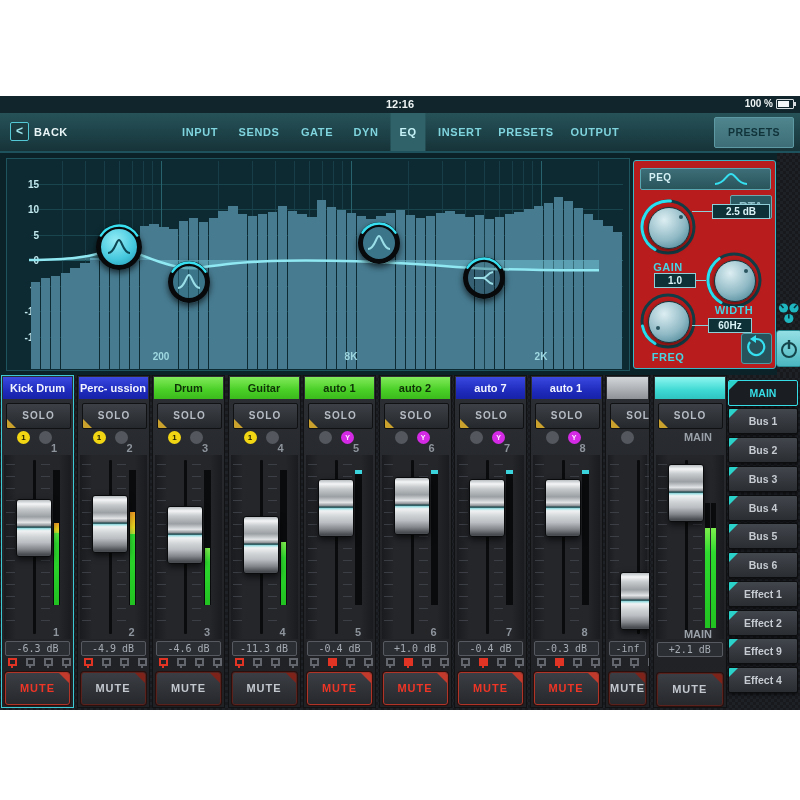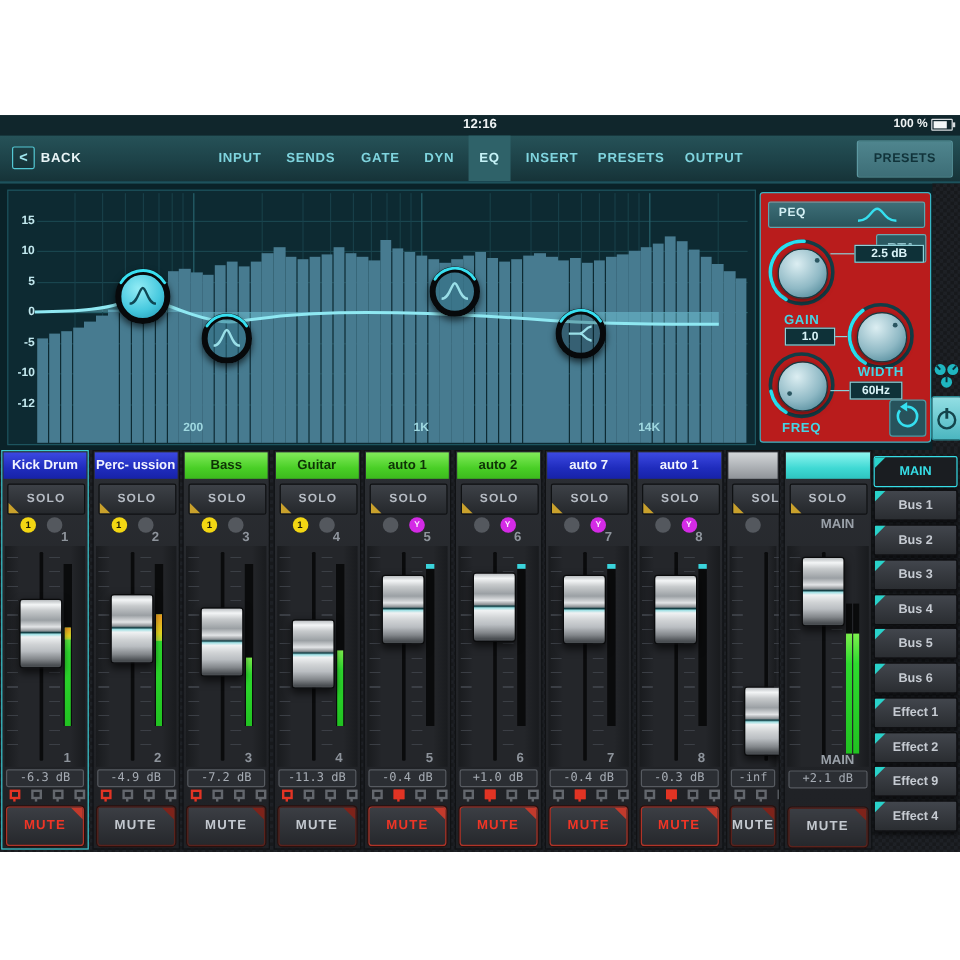--- a/index.html
+++ b/index.html
@@ -31,21 +31,21 @@
   
   #eqsection{position:absolute;left:0;top:55px;width:800px;height:224px;background:#0a2228;
     border-top:2px solid #1e525c;box-sizing:border-box;}
   #graph{position:absolute;left:6px;top:5px;width:624px;height:213px;background:#0d2a32;
     border:1px solid #1d545e;box-sizing:border-box;overflow:hidden;}
   .hline{position:absolute;height:1px;background:#1c4a54;opacity:.85;}
   .hline.zero{background:#2a6a74;}
   .vline{position:absolute;width:1px;background:#1a434d;opacity:.8;}
   .vline.major{background:#27626d;opacity:1;}
   .bar{position:absolute;background:#477b90;}
-  .ylab{position:absolute;width:22px;text-align:right;color:#c2e8ee;font-size:10px;font-weight:bold;transform:translateY(-50%);}
+  .ylab{position:absolute;width:22px;text-align:right;color:#c2e8ee;font-size:10px;font-weight:bold;transform:translateY(-50%);margin-left:10px;}
   .xlab{position:absolute;color:#9fd8e0;font-size:10px;font-weight:bold;transform:translateX(-50%);}
   #curveSvg{position:absolute;left:0;top:0;}
   .node{position:absolute;border-radius:50%;border:5px solid #07090b;box-sizing:border-box;
     box-shadow:0 3px 6px rgba(0,0,0,.65);cursor:pointer;}
   .node.bellsel{background:radial-gradient(circle at 40% 32%,#93ecf5,#45c8de 58%,#1e93b0);}
   .node.bell{background:rgba(48,112,132,.5);}
   .node.cut{background:rgba(12,30,40,.28);}
   .node svg{position:absolute;}
 
   
@@ -269,22 +269,22 @@
         <div class="bar" style="left: 527.2px; width: 9.26667px; top: 46.94px; height: 163.06px;"></div>
         <div class="bar" style="left: 537.067px; width: 9.26667px; top: 43.88px; height: 166.12px;"></div>
         <div class="bar" style="left: 546.933px; width: 9.26667px; top: 37.76px; height: 172.24px;"></div>
         <div class="bar" style="left: 556.8px; width: 9.26667px; top: 41.84px; height: 168.16px;"></div>
         <div class="bar" style="left: 566.667px; width: 9.26667px; top: 48.98px; height: 161.02px;"></div>
         <div class="bar" style="left: 576.533px; width: 9.26667px; top: 55.1px; height: 154.9px;"></div>
         <div class="bar" style="left: 586.4px; width: 9.26667px; top: 61.22px; height: 148.78px;"></div>
         <div class="bar" style="left: 596.267px; width: 9.26667px; top: 67.34px; height: 142.66px;"></div>
         <div class="bar" style="left: 606.133px; width: 9.26667px; top: 73.46px; height: 136.54px;"></div>
         <div class="xlab" style="left: 154px; top: 192px;">200</div>
-        <div class="xlab" style="left: 344px; top: 192px;">1K</div>
-        <div class="xlab" style="left: 534px; top: 192px;">14K</div>
+        <div class="xlab" style="left: 344px; top: 192px;">8K</div>
+        <div class="xlab" style="left: 534px; top: 192px;">2K</div>
         <svg id="curveSvg" width="624" height="213">
           <path d="M 22 101 Q 54 100.49 69 98.705 Q 84 96.92 91.5 94.37 Q 99 91.82 105.5 90.28999999999999 Q 112 88.76 119 90.80000000000001 Q 126 92.84 135 96.41 Q 144 99.98 153 103.03999999999999 Q 162 106.1 172 108.14 Q 182 110.18 193 108.65 Q 204 107.12 219 105.33500000000001 Q 234 103.55 254 102.53 Q 274 101.51 299 101.51 Q 324 101.51 349 102.275 Q 374 103.04 399 104.57 Q 424 106.1 449 107.88499999999999 Q 474 109.67 494 110.18 Q 514 110.69 534 110.945 Q 554 111.2 573 111.2 L 592 111.2 L 592 101 L 22 101 Z" fill="rgba(125,222,238,0.38)"></path>
           <path d="M 22 101 Q 54 100.49 69 98.705 Q 84 96.92 91.5 94.37 Q 99 91.82 105.5 90.28999999999999 Q 112 88.76 119 90.80000000000001 Q 126 92.84 135 96.41 Q 144 99.98 153 103.03999999999999 Q 162 106.1 172 108.14 Q 182 110.18 193 108.65 Q 204 107.12 219 105.33500000000001 Q 234 103.55 254 102.53 Q 274 101.51 299 101.51 Q 324 101.51 349 102.275 Q 374 103.04 399 104.57 Q 424 106.1 449 107.88499999999999 Q 474 109.67 494 110.18 Q 514 110.69 534 110.945 Q 554 111.2 573 111.2 L 592 111.2" fill="none" stroke="#8fe8f2" stroke-width="2.5"></path>
         </svg>
         <div class="node bellsel" style="left: 89px; top: 65px; width: 46px; height: 46px;">
           <svg width="46" height="46" style="left:-5px;top:-5px;">
             <circle cx="23" cy="23" r="21.5" fill="none" stroke="#38dff0" stroke-width="2.4" stroke-linecap="round" stroke-dasharray="43.22831491339555 135.0884841043611" transform="rotate(-148 23 23)"></circle>
             <path d="M 12 29 C 19 29 20 16 23 16 C 26 16 27 29 34 29" stroke="#0e4754" fill="none" stroke-width="2"></path>
           </svg>
         </div>
@@ -429,35 +429,35 @@
         <div class="dbbox">-4.9 dB</div>
         <div class="squares">
           <span class="square red-outline" style="left: 6px;"></span>
           <span class="square" style="left: 24px;"></span>
           <span class="square" style="left: 42px;"></span>
           <span class="square" style="left: 60px;"></span>
         </div>
         <div class="mute">MUTE</div>
       </div>
       <div class="strip" style="left: 152px; width: 73px;">
-        <div class="clabel green">Bass</div>
+        <div class="clabel green">Drum</div>
         <div class="solo">SOLO</div>
         <div class="ind yellow" style="left: 15px;">1</div>
         <div class="ind gray" style="left: 37px;"></div>
         <div class="cnum" style="top: 66px;">3</div>
         <div class="well"></div>
         <div class="ticks" style="left: 4px;"></div>
         <div class="ticks" style="left: 39px;"></div>
         <div class="slot"></div>
         <div class="meter">
           <div class="fill" style="height: 56.7px;"></div>
         </div>
         <div class="cap" style="top: 130px;"></div>
         <div class="cnum" style="top: 250px; right: 14px;">3</div>
-        <div class="dbbox">-7.2 dB</div>
+        <div class="dbbox">-4.6 dB</div>
         <div class="squares">
           <span class="square red-outline" style="left: 6px;"></span>
           <span class="square" style="left: 24px;"></span>
           <span class="square" style="left: 42px;"></span>
           <span class="square" style="left: 60px;"></span>
         </div>
         <div class="mute">MUTE</div>
       </div>
       <div class="strip" style="left: 227.5px; width: 73px;">
         <div class="clabel green">Guitar</div>

